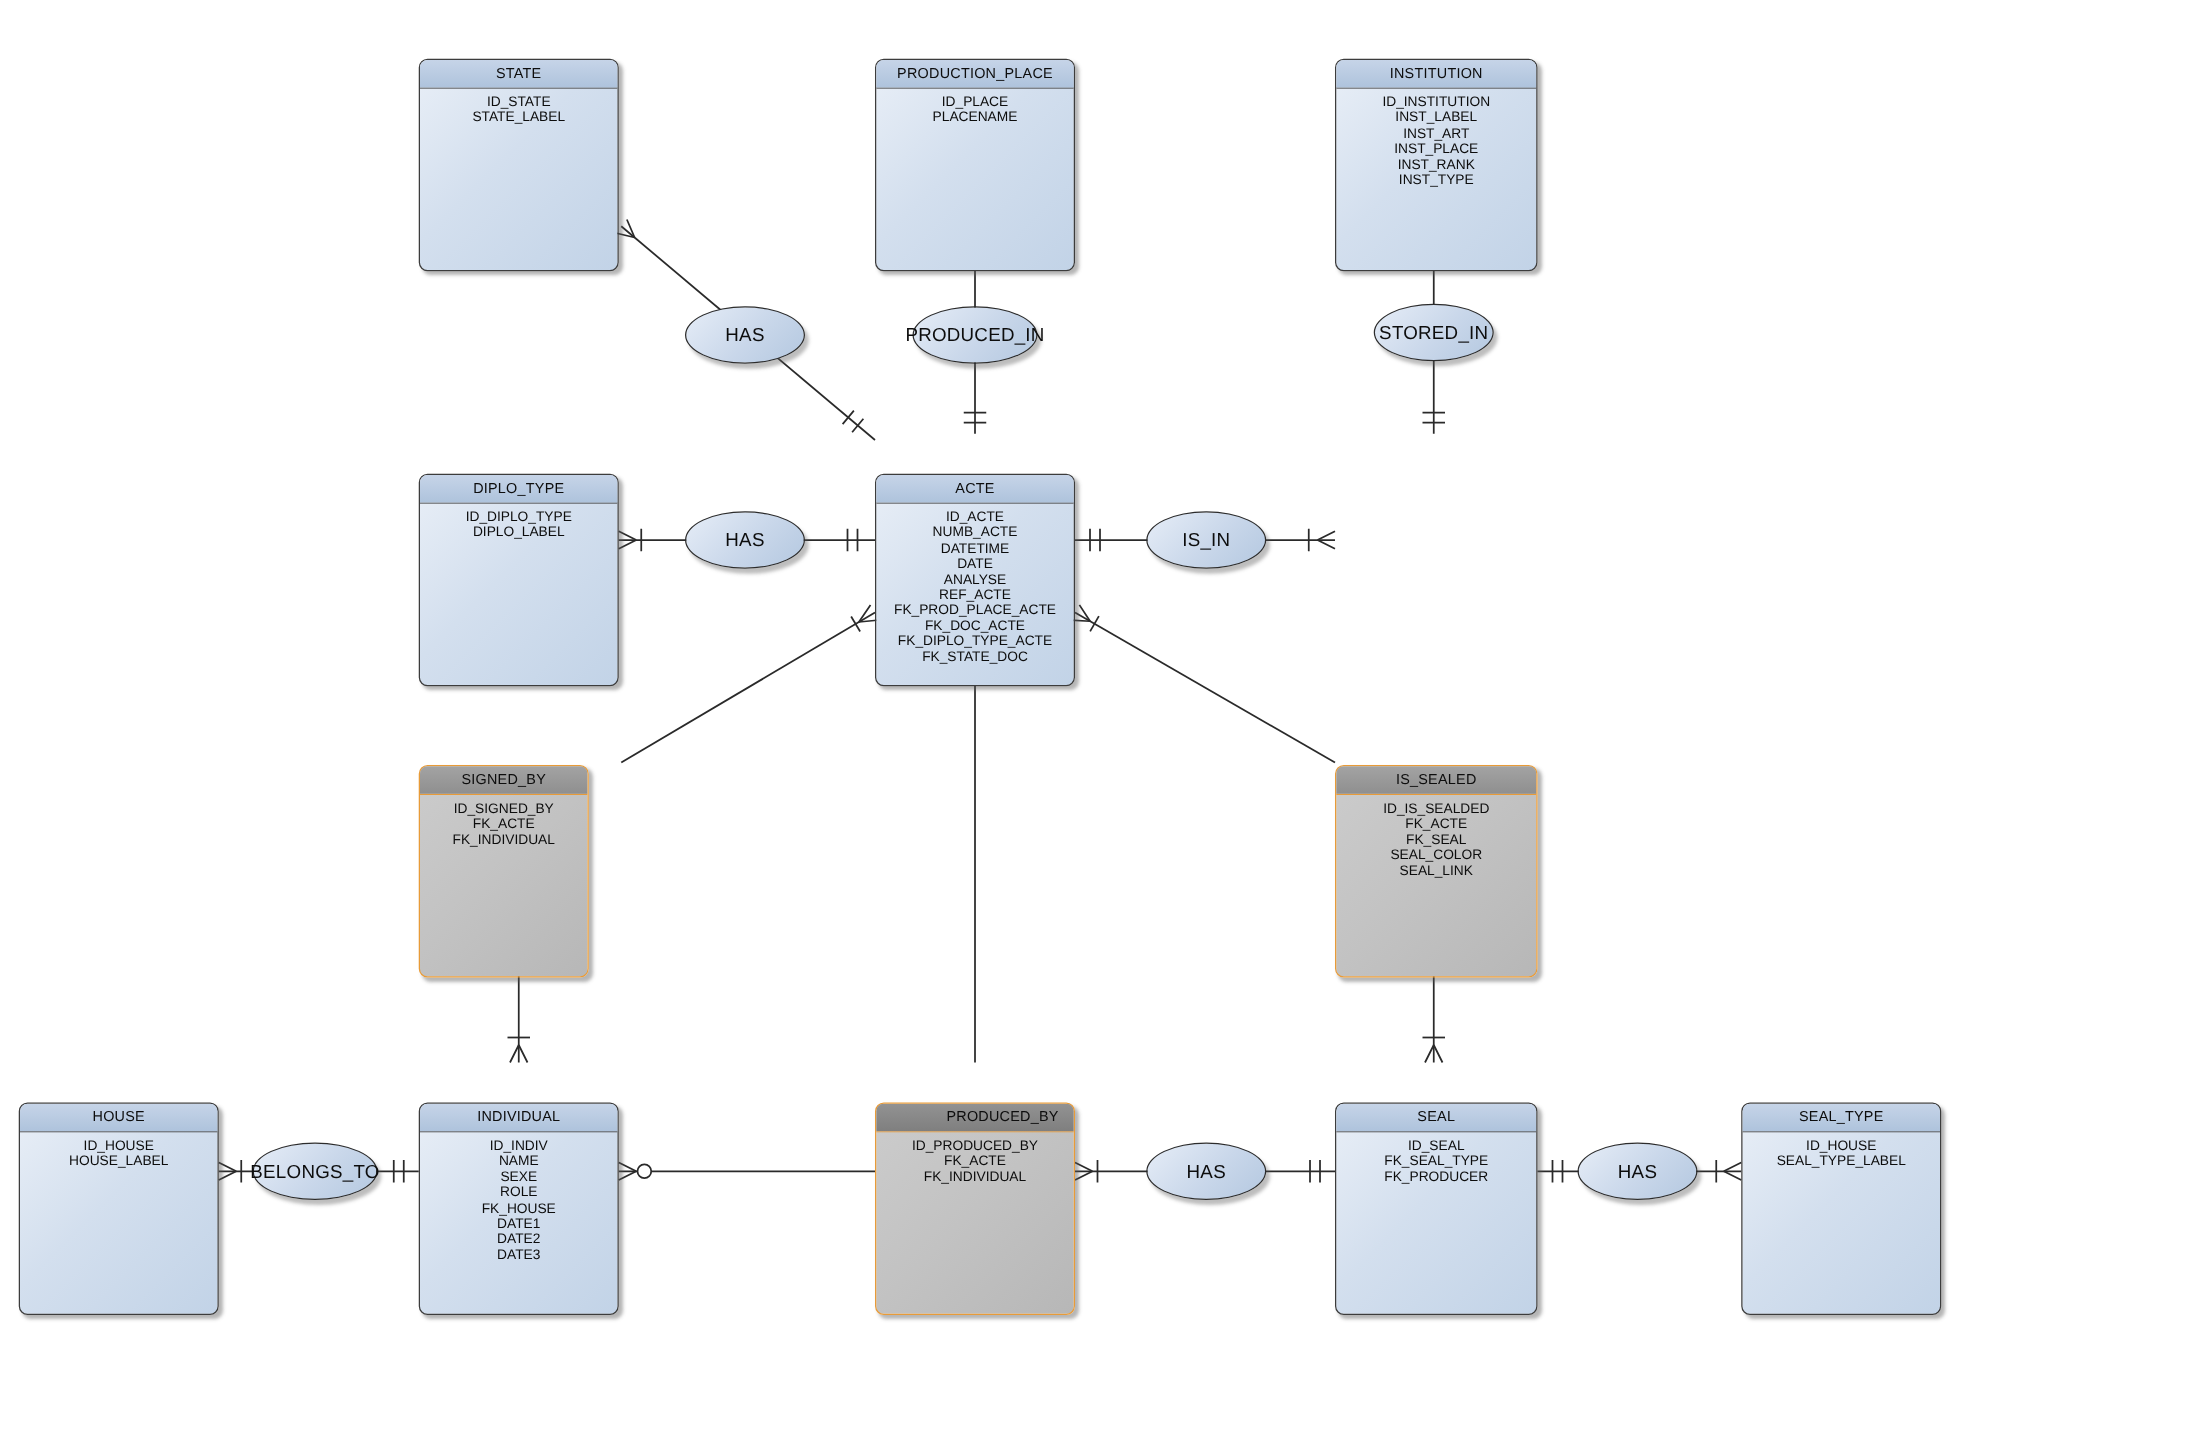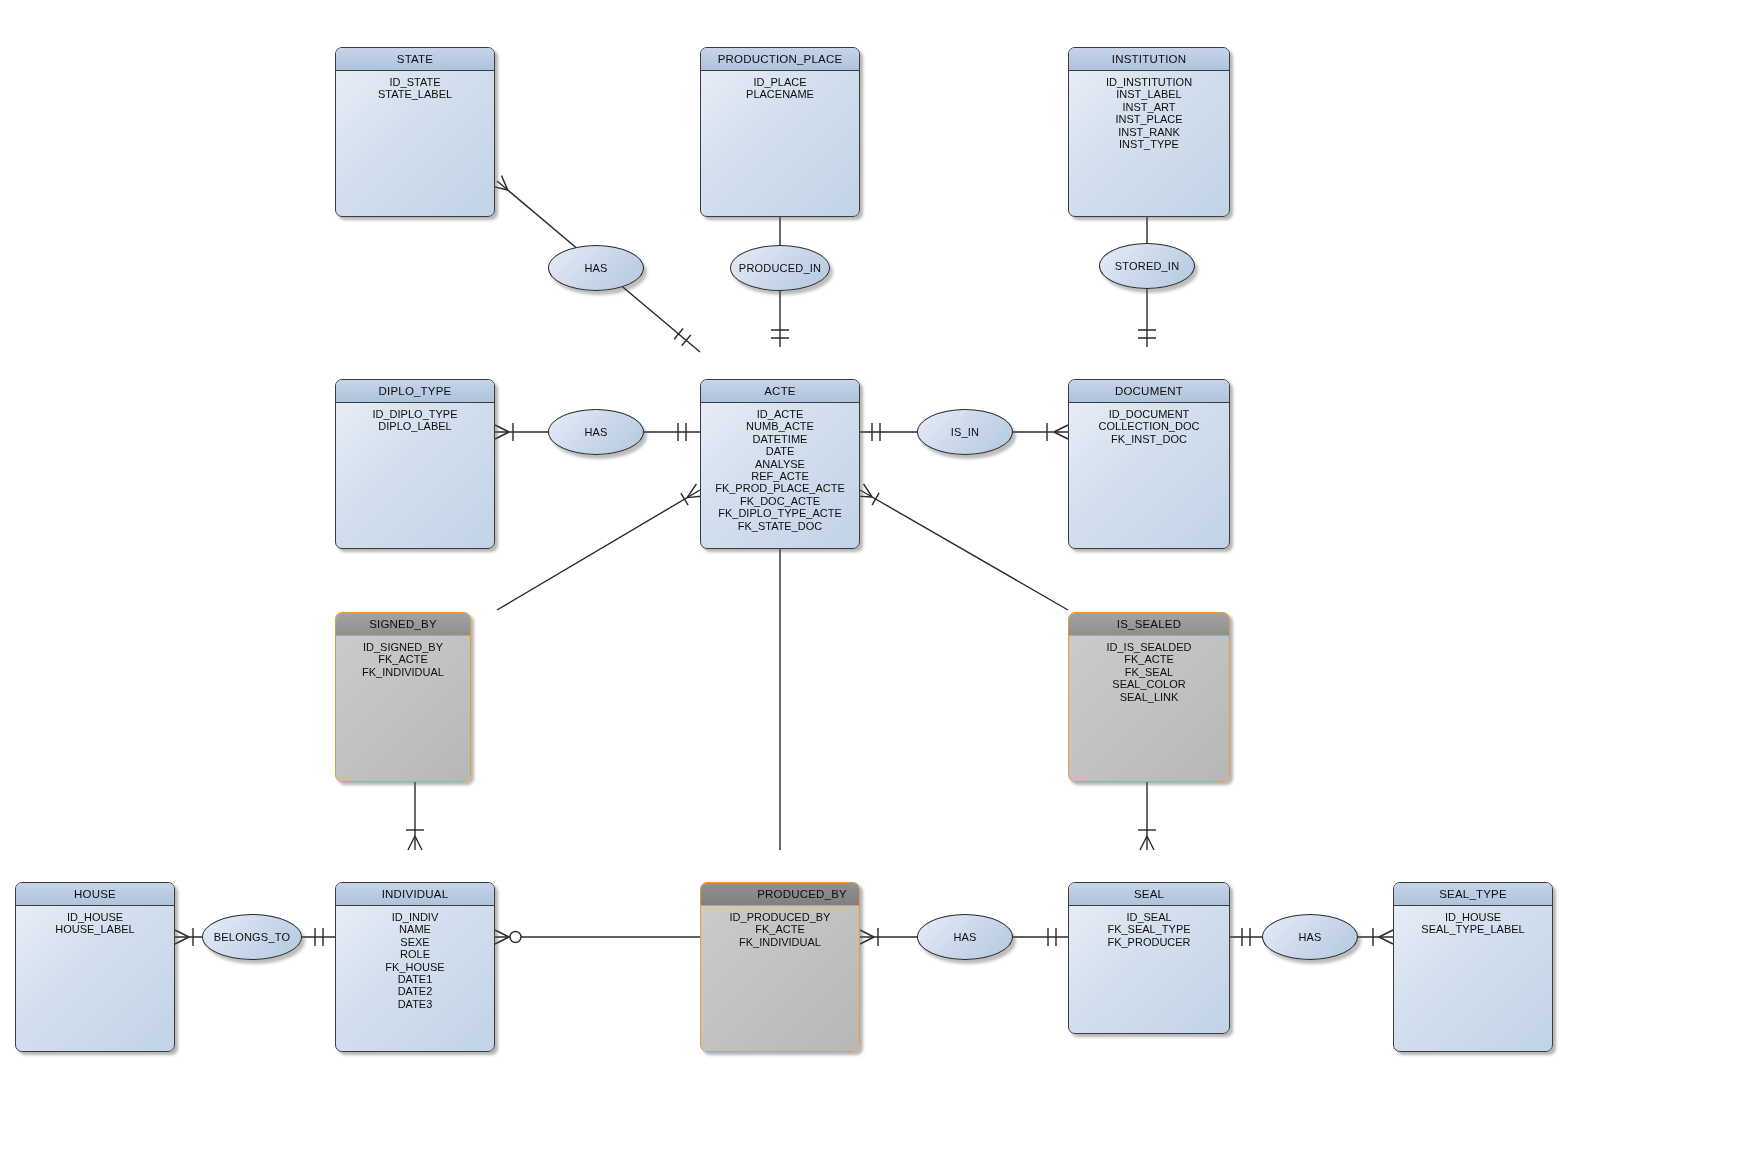--- a/index.html
+++ b/index.html
@@ -40,21 +40,21 @@
     background:linear-gradient(180deg,#929292 0%,#7f7f7f 100%);
     padding-left:44px;
   }
 
   .rel {
     position:absolute; z-index:3; box-sizing:border-box;
     border:1.4px solid #2c2c2c; border-radius:50%;
     background:linear-gradient(135deg,#e6edf7 0%,#c9d7ea 55%,#b4c8e0 100%);
     box-shadow:3px 4px 3px rgba(90,90,90,.4);
     display:flex; align-items:center; justify-content:center;
-    font-size:11px; letter-spacing:.2px;
+    font-size:15px; letter-spacing:.2px;
   }
 </style>
 </head>
 <body>
 
 <div id="diagram">
 
   <svg id="wires" width="1758" height="1162" viewBox="0 0 1758 1162">
 
     <g>
@@ -188,28 +188,20 @@
         <div class="field-row">DATETIME</div>
         <div class="field-row">DATE</div>
         <div class="field-row">ANALYSE</div>
         <div class="field-row">REF_ACTE</div>
         <div class="field-row">FK_PROD_PLACE_ACTE</div>
         <div class="field-row">FK_DOC_ACTE</div>
         <div class="field-row">FK_DIPLO_TYPE_ACTE</div>
         <div class="field-row">FK_STATE_DOC</div>
       </div>
   </div>
-  <div class="entity" style="left:1068px;top:347px;width:162px;height:170px">
-    <div class="entity-title">DOCUMENT</div>
-    <div class="entity-fields">
-        <div class="field-row">ID_DOCUMENT</div>
-        <div class="field-row">COLLECTION_DOC</div>
-        <div class="field-row">FK_INST_DOC</div>
-      </div>
-  </div>
   <div class="entity entity--assoc" style="left:335px;top:580px;width:136px;height:170px">
     <div class="entity-title">SIGNED_BY</div>
     <div class="entity-fields">
         <div class="field-row">ID_SIGNED_BY</div>
         <div class="field-row">FK_ACTE</div>
         <div class="field-row">FK_INDIVIDUAL</div>
       </div>
   </div>
   <div class="entity entity--assoc" style="left:1068px;top:580px;width:162px;height:170px">
     <div class="entity-title">IS_SEALED</div>
@@ -242,21 +234,21 @@
       </div>
   </div>
   <div class="entity entity--assoc entity--assoc-dark" style="left:700px;top:850px;width:160px;height:170px">
     <div class="entity-title">PRODUCED_BY</div>
     <div class="entity-fields">
         <div class="field-row">ID_PRODUCED_BY</div>
         <div class="field-row">FK_ACTE</div>
         <div class="field-row">FK_INDIVIDUAL</div>
       </div>
   </div>
-  <div class="entity" style="left:1068px;top:850px;width:162px;height:152px">
+  <div class="entity" style="left:1068px;top:850px;width:162px;height:170px">
     <div class="entity-title">SEAL</div>
     <div class="entity-fields">
         <div class="field-row">ID_SEAL</div>
         <div class="field-row">FK_SEAL_TYPE</div>
         <div class="field-row">FK_PRODUCER</div>
       </div>
   </div>
   <div class="entity" style="left:1393px;top:850px;width:160px;height:170px">
     <div class="entity-title">SEAL_TYPE</div>
     <div class="entity-fields">

